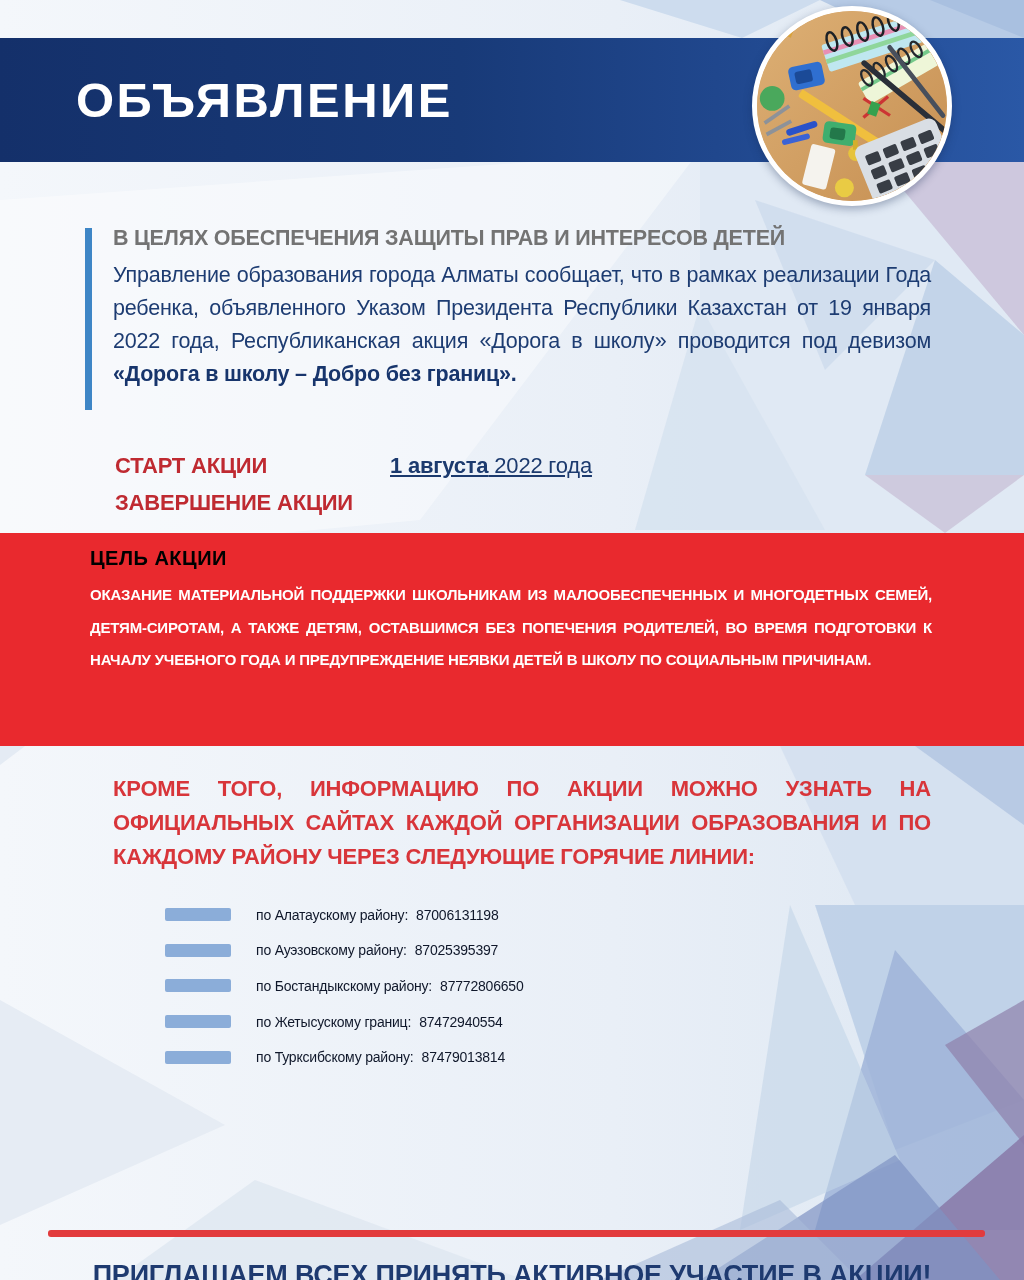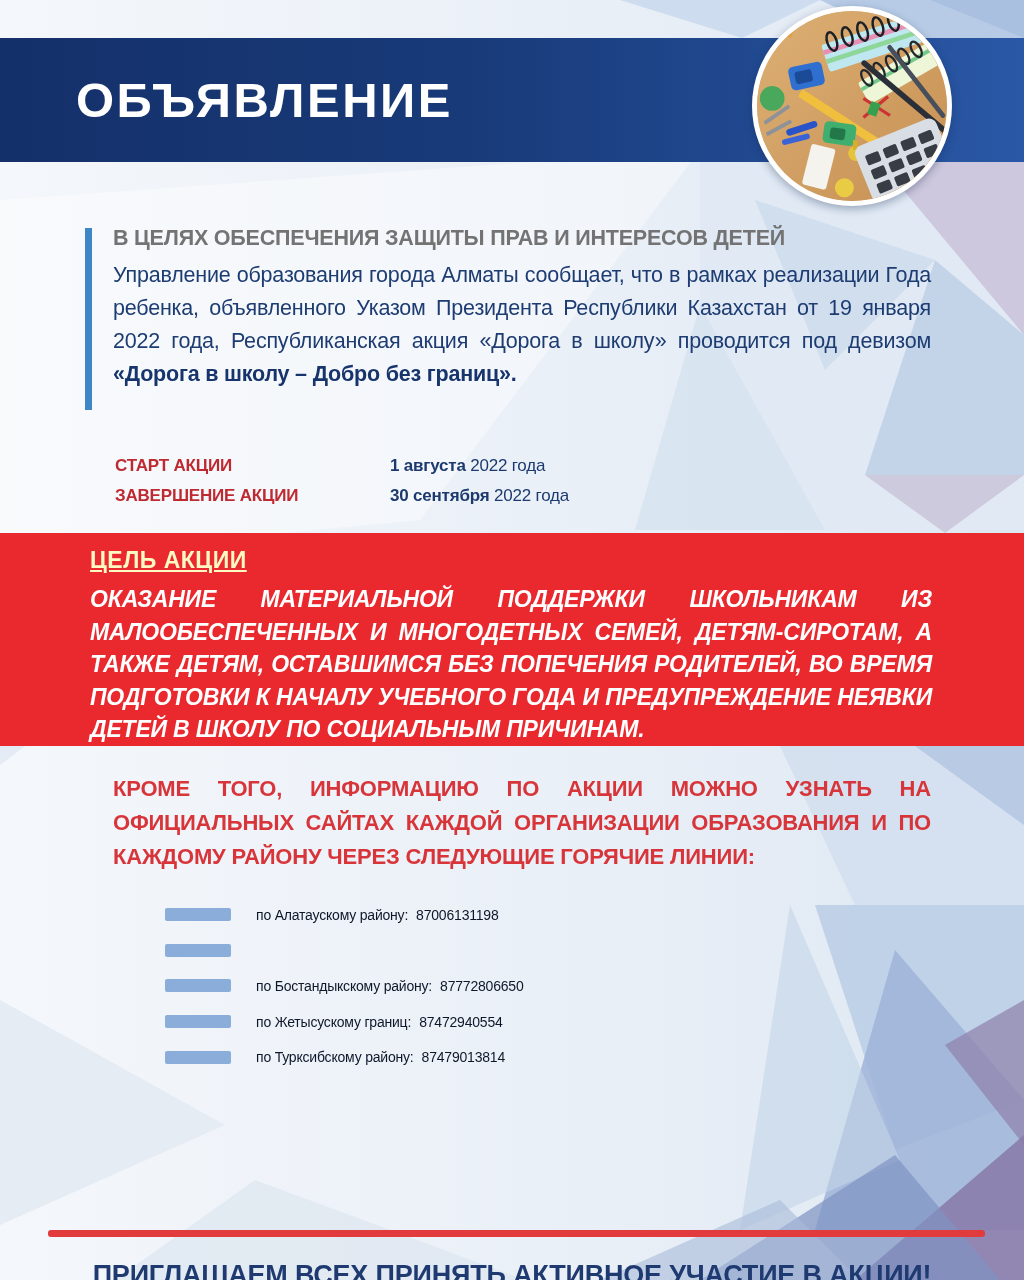--- a/index.html
+++ b/index.html
@@ -22,32 +22,32 @@
   
   .intro-bar { position:absolute; left:85px; top:228px; width:7px; height:182px;
             background:#3e86c6; z-index:1; }
   .intro { position:absolute; left:113px; top:226px; width:818px; z-index:1; color:#1d3c72; }
   .intro h2 { font-size:21.5px; font-weight:700; color:#737373; letter-spacing:-0.2px; margin-bottom:8px; }
   .intro p { font-size:21.5px; line-height:33px; text-align:justify; letter-spacing:-0.2px; }
   .intro p b { color:#17356c; }
 
   
   .dates { position:absolute; left:115px; top:451px; width:720px; z-index:1;
-            display:grid; grid-template-columns:275px auto; row-gap:1px;
-            font-size:17px; line-height:29px; letter-spacing:-0.2px; }
+            display:grid; grid-template-columns:275px auto; row-gap:8px;
+            font-size:22px; line-height:29px; letter-spacing:-0.2px; }
   .date-label { color:#bf2a31; font-weight:700; }
-  .date-value { color:#1c3a6e; }
+  .date-value { color:#1c3a6e;text-decoration:underline; }
   .date-value b { font-weight:700; }
 
   
   .goal { position:absolute; left:0; top:533px; width:1024px; height:213px; z-index:1;
             background:#e9292e; padding:14px 92px 0 90px; }
-  .goal h2 { color:#fef9c3; font-size:23px; font-weight:700; letter-spacing:.5px; margin-bottom:9px;text-decoration:underline; }
-  .goal p { color:#ffffff; font-size:23px; font-weight:700; line-height:32.5px;
-            text-align:justify; letter-spacing:-0.2px;font-style:italic; }
+  .goal h2 { color:#000000; font-size:20px; font-weight:700; letter-spacing:.5px; margin-bottom:9px; }
+  .goal p { color:#ffffff; font-size:15px; font-weight:700; line-height:32.5px;
+            text-align:justify; letter-spacing:-0.2px; }
 
   
   .hotline-intro { position:absolute; left:113px; top:772px; width:818px; z-index:1;
             color:#d8353a; font-size:22px; font-weight:700; line-height:34px;
             text-align:justify; letter-spacing:-0.2px; }
 
   
   .phones { position:absolute; left:165px; top:897px; z-index:1; list-style:none; }
   .phone-row { display:flex; align-items:center; height:35.6px; }
   .dash { width:66px; height:13px; background:#8badd9; border-radius:2px; margin-right:25px; flex:0 0 auto; }
@@ -232,37 +232,37 @@
   <div class="intro-bar"></div>
   <div class="intro">
     <h2>В ЦЕЛЯХ ОБЕСПЕЧЕНИЯ ЗАЩИТЫ ПРАВ И ИНТЕРЕСОВ ДЕТЕЙ</h2>
     <p><span>Управление образования города Алматы сообщает, что в рамках реализации Года ребенка, объявленного Указом Президента Республики Казахстан от 19 января 2022 года, Республиканская акция «Дорога в школу» проводится под девизом </span><b>«Дорога в школу – Добро без границ».</b></p>
   </div>
 
   <div class="dates">
     <div class="date-label">СТАРТ АКЦИИ</div>
     <div class="date-value"><b>1 августа</b><span> 2022 года</span></div>
     <div class="date-label">ЗАВЕРШЕНИЕ АКЦИИ</div>
-    <div class="date-value"><b>30 сентября</b><span> 2022 года</span></div>
   </div>
 
   <div class="goal">
     <h2>ЦЕЛЬ АКЦИИ</h2>
     <p>ОКАЗАНИЕ МАТЕРИАЛЬНОЙ ПОДДЕРЖКИ ШКОЛЬНИКАМ ИЗ МАЛООБЕСПЕЧЕННЫХ И МНОГОДЕТНЫХ СЕМЕЙ, ДЕТЯМ-СИРОТАМ, А ТАКЖЕ ДЕТЯМ, ОСТАВШИМСЯ БЕЗ ПОПЕЧЕНИЯ РОДИТЕЛЕЙ, ВО ВРЕМЯ ПОДГОТОВКИ К НАЧАЛУ УЧЕБНОГО ГОДА И ПРЕДУПРЕЖДЕНИЕ НЕЯВКИ ДЕТЕЙ В ШКОЛУ ПО СОЦИАЛЬНЫМ ПРИЧИНАМ.</p>
   </div>
 
   <div class="hotline-intro">КРОМЕ ТОГО, ИНФОРМАЦИЮ ПО АКЦИИ МОЖНО УЗНАТЬ НА ОФИЦИАЛЬНЫХ САЙТАХ КАЖДОЙ ОРГАНИЗАЦИИ ОБРАЗОВАНИЯ И ПО КАЖДОМУ РАЙОНУ ЧЕРЕЗ СЛЕДУЮЩИЕ ГОРЯЧИЕ ЛИНИИ:</div>
 
   <ul class="phones">
     <li class="phone-row">
       <span class="dash"></span>
       <span class="phone-text"><span>по Алатаускому району:</span><span class="num">87006131198</span></span>
     </li>
     <li class="phone-row">
       <span class="dash"></span>
+      <span class="phone-text"><span>по Ауэзовскому району:</span><span class="num">87025395397</span></span>
     </li>
     <li class="phone-row">
       <span class="dash"></span>
       <span class="phone-text"><span>по Бостандыкскому району:</span><span class="num">87772806650</span></span>
     </li>
     <li class="phone-row">
       <span class="dash"></span>
       <span class="phone-text"><span>по Жетысускому границ:</span><span class="num">87472940554</span></span>
     </li>
     <li class="phone-row">

